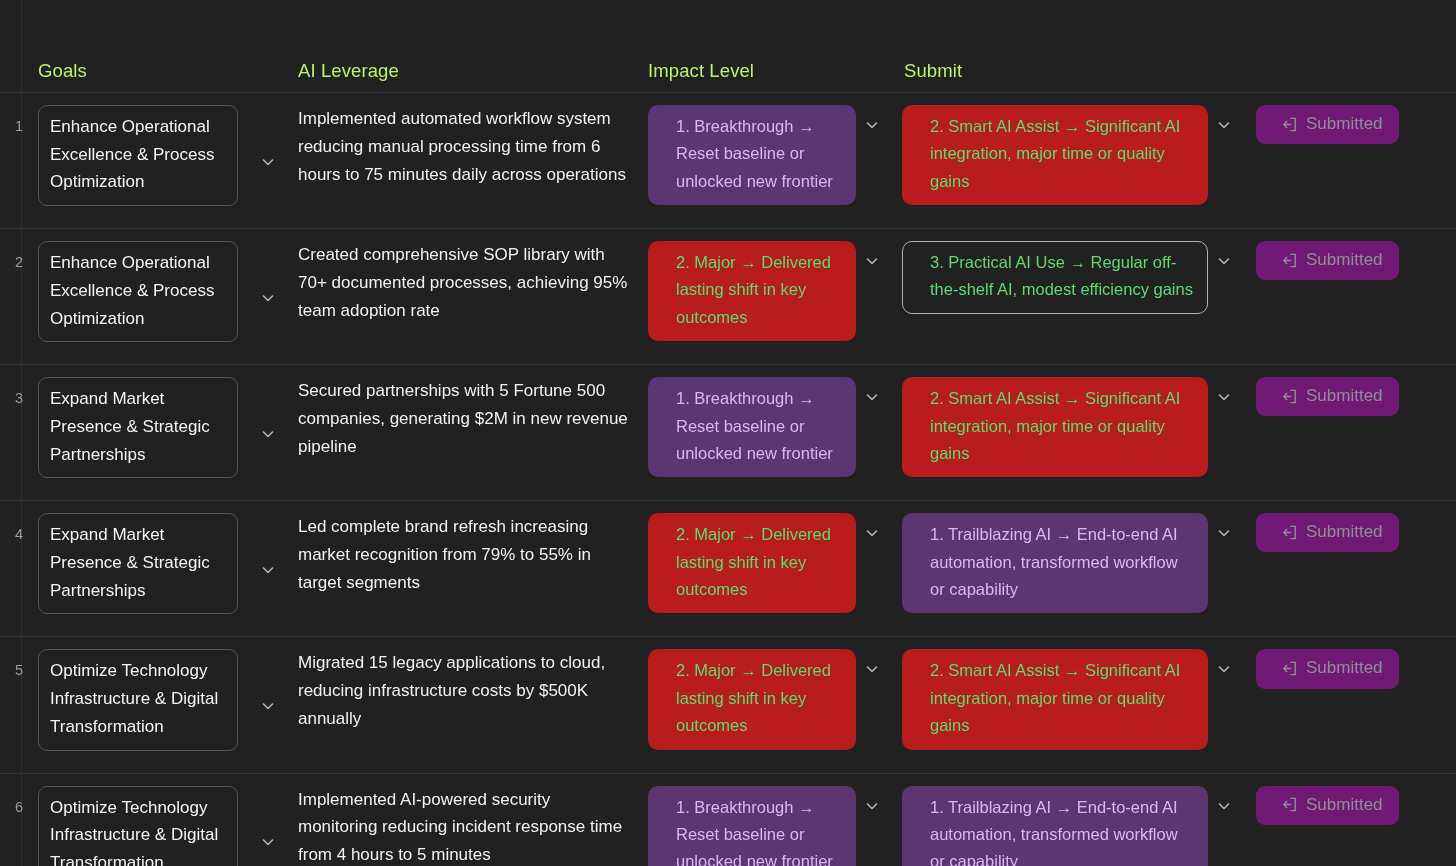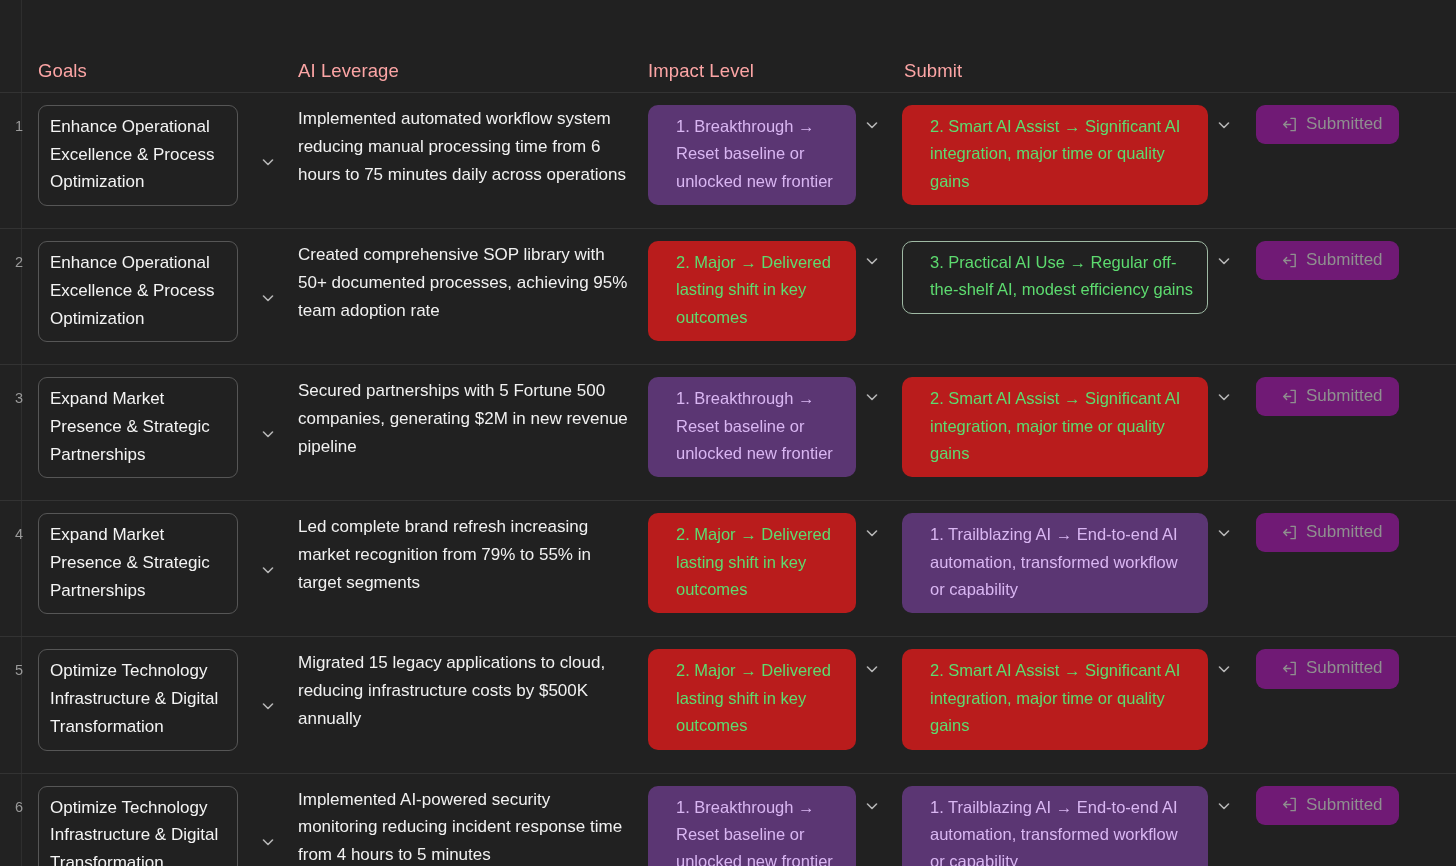--- a/index.html
+++ b/index.html
@@ -64,21 +64,21 @@
   
   .col-num      { width: 30px;  padding-left: 0; padding-right: 0; text-align: right; }
   .col-goal     { width: 256px; padding-left: 8px; }
   .col-contrib  { width: 352px; padding-left: 12px; }
   .col-impact   { width: 252px; padding-left: 10px; }
   .col-leverage { width: 352px; padding-left: 12px; }
   .col-submit   { width: 214px; padding-left: 14px; }
 
   .col-head {
     font-size: 18.5px;
-    color: #fca5a5;
+    color: #bef264;
     font-weight: 400;
     letter-spacing: .1px;
     white-space: nowrap;
   }
 
   .rownum {
     font-size: 14.5px;
     color: #9a9a9a;
     line-height: 1;
     padding-top: 14px;
@@ -259,21 +259,21 @@
         <div class="goal-box">Enhance Operational Excellence &amp; Process Optimization</div>
         <span class="chev">
           <svg viewBox="0 0 16 16" width="16" height="16" aria-hidden="true">
             <path d="M3.5 6 L8 10.5 L12.5 6" fill="none" stroke="#d6d6d6" stroke-width="1.6" stroke-linecap="round" stroke-linejoin="round"></path>
           </svg>
         </span>
       </div>
     </div>
 
     <div class="cell col-contrib">
-      <div class="contrib-text">Created comprehensive SOP library with 50+ documented processes, achieving 95% team adoption rate</div>
+      <div class="contrib-text">Created comprehensive SOP library with 70+ documented processes, achieving 95% team adoption rate</div>
     </div>
 
     <div class="cell col-impact">
       <div class="badge-wrap">
         <div class="badge green-solid">2. Major → Delivered lasting shift in key outcomes</div>
         <span class="chev">
           <svg viewBox="0 0 16 16" width="16" height="16" aria-hidden="true">
             <path d="M3.5 6 L8 10.5 L12.5 6" fill="none" stroke="#d6d6d6" stroke-width="1.6" stroke-linecap="round" stroke-linejoin="round"></path>
           </svg>
         </span>

